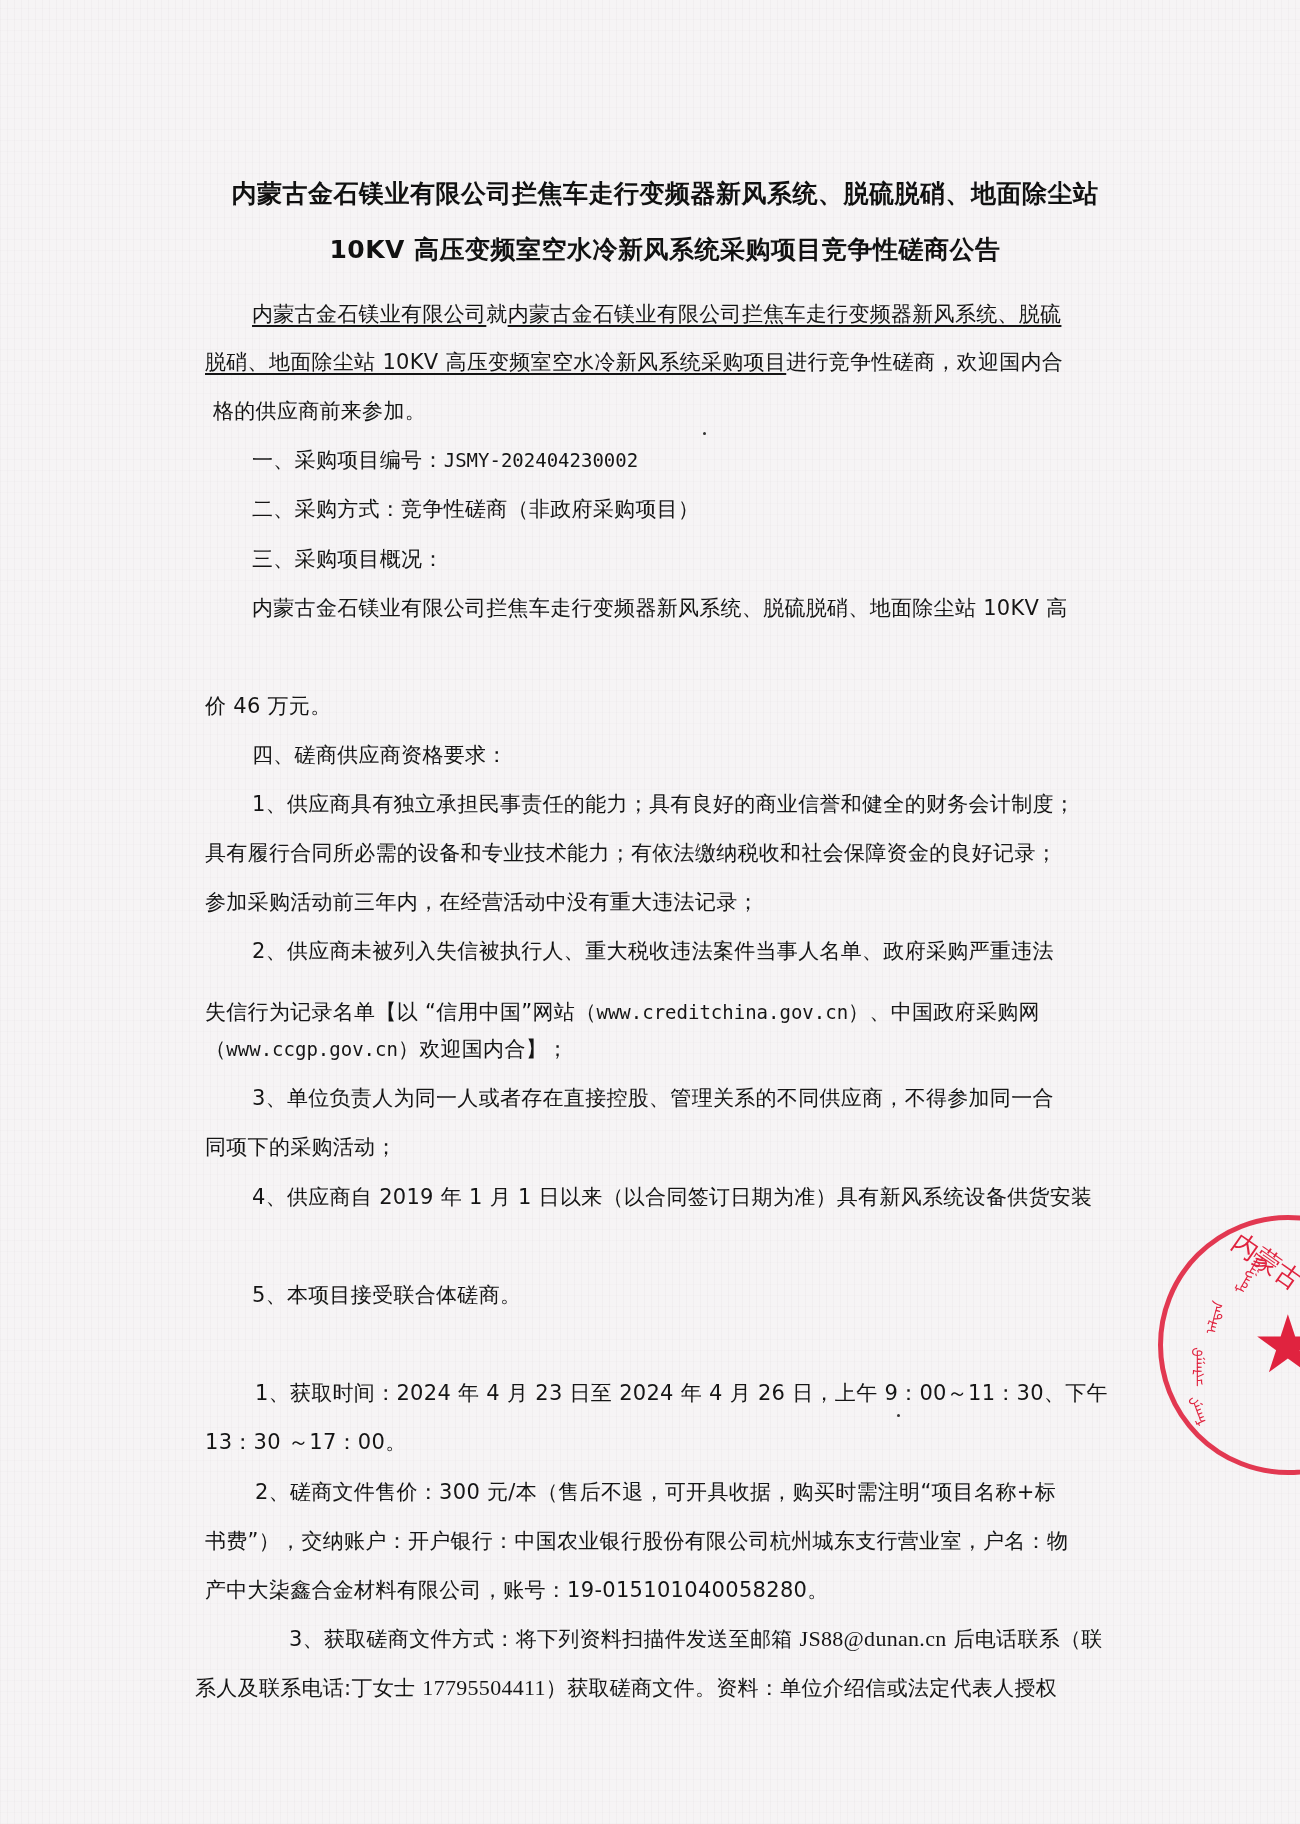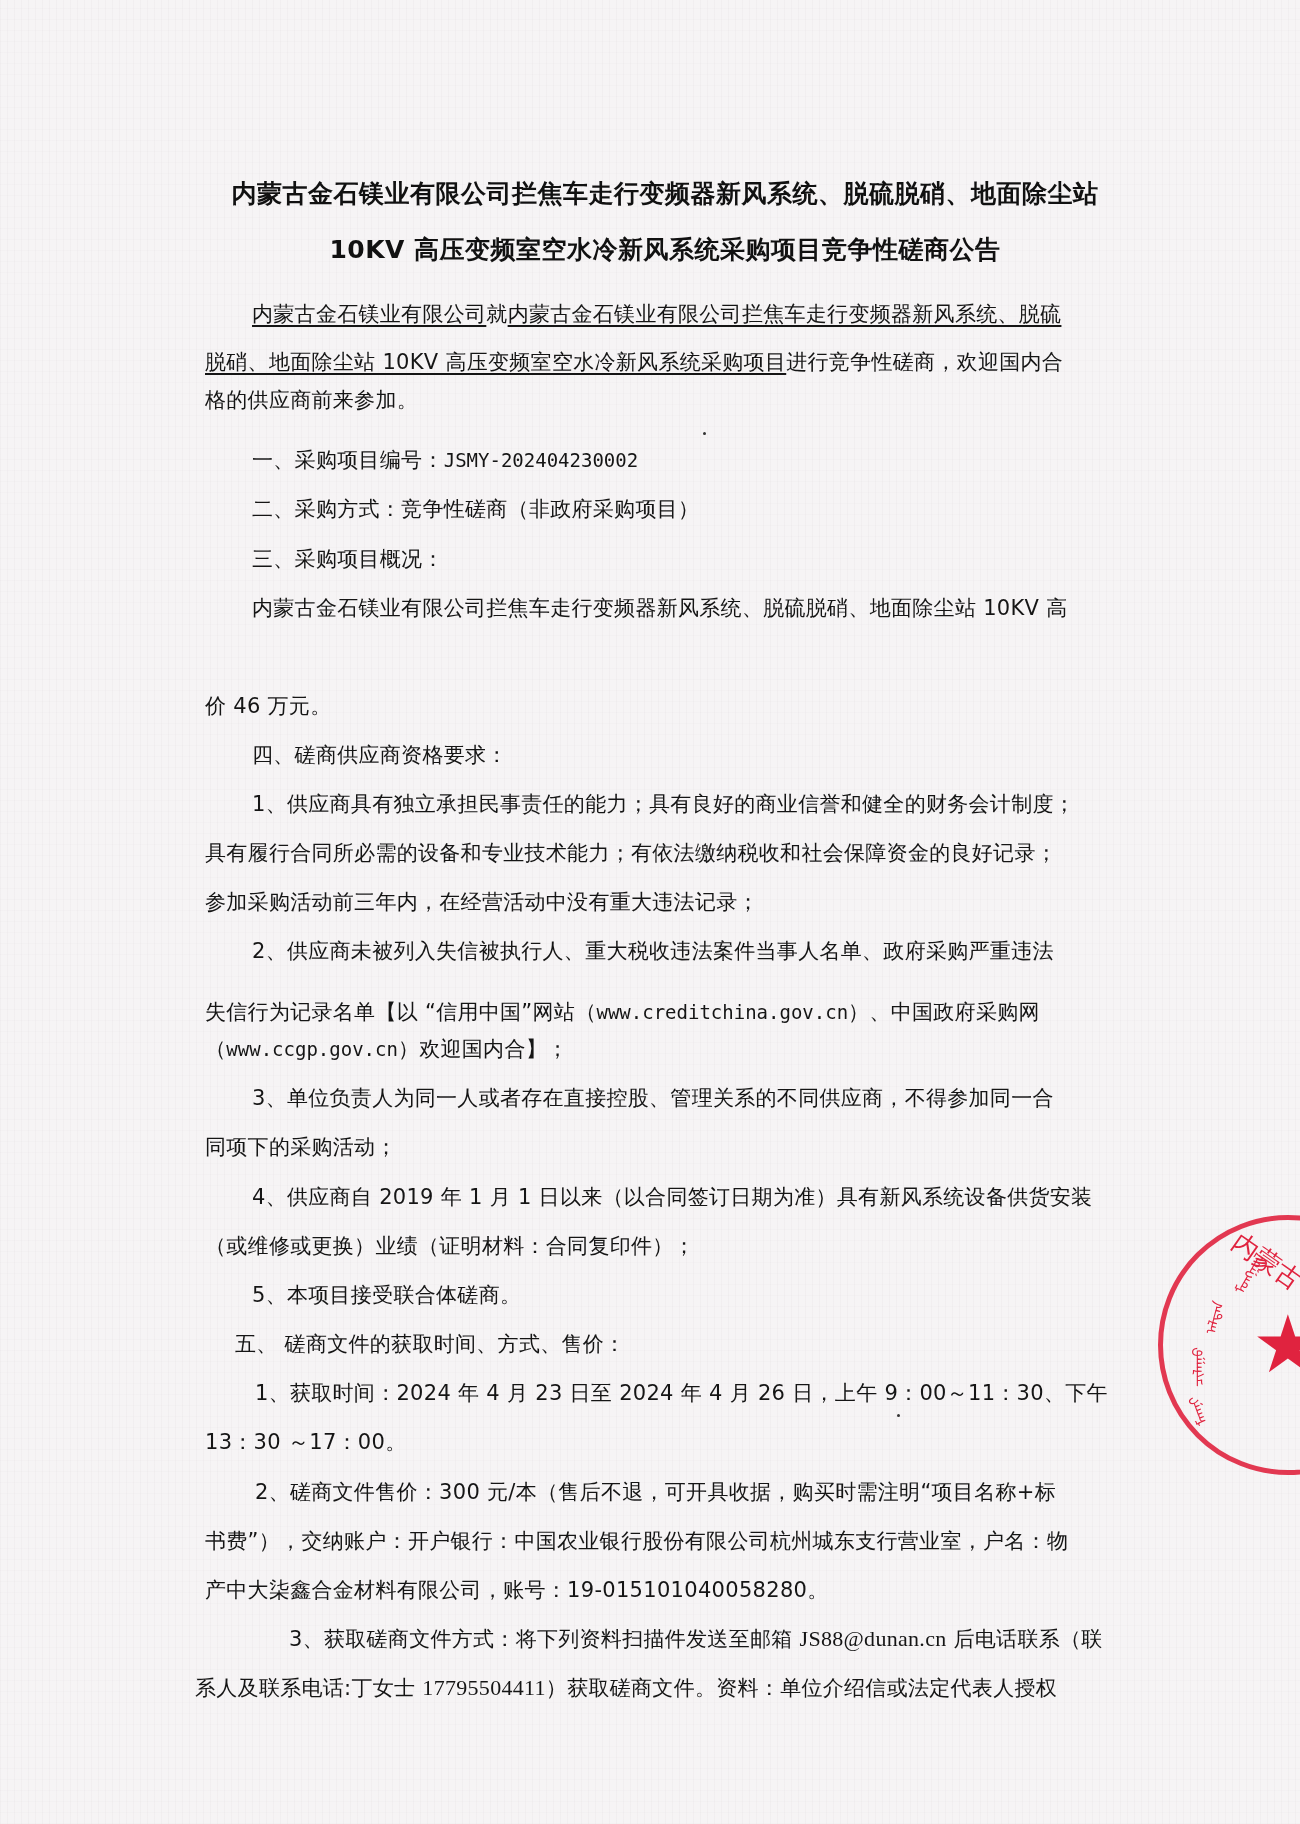--- a/index.html
+++ b/index.html
@@ -112,21 +112,21 @@
 
   <div class="title t1">内蒙古金石镁业有限公司拦焦车走行变频器新风系统、脱硫脱硝、地面除尘站</div>
   <div class="title t2">10KV 高压变频室空水冷新风系统采购项目竞争性磋商公告</div>
 
   <div class="line indent" style="top:300px;">
     <span class="u">内蒙古金石镁业有限公司</span><span>就</span><span class="u">内蒙古金石镁业有限公司拦焦车走行变频器新风系统、脱硫</span>
   </div>
   <div class="line" style="top:348px;">
     <span class="u">脱硝、地面除尘站 10KV 高压变频室空水冷新风系统采购项目</span><span>进行竞争性磋商，欢迎国内合</span>
   </div>
-  <div class="line" style="top:386px;">格的供应商前来参加。</div>
+  <div class="line" style="top:397px;margin-left:8px;">格的供应商前来参加。</div>
 
   <div class="line indent" style="top:446px;">
     <span>一、采购项目编号：</span><span class="mono">JSMY-202404230002</span>
   </div>
 
   <div class="line indent" style="top:495px;">
     <span>二、采购方式：</span><span>竞争性磋商（非政府采购项目）</span>
   </div>
 
   <div class="line indent" style="top:545px;">三、采购项目概况：</div>
@@ -143,25 +143,23 @@
     <span>失信行为记录名单【以 “信用中国”网站（</span><span class="mono">www.creditchina.gov.cn</span><span>）、中国政府采购网</span>
   </div>
   <div class="line" style="top:1035px;">
     <span>（</span><span class="mono">www.ccgp.gov.cn</span><span>）欢迎国内合】；</span>
   </div>
 
   <div class="line indent" style="top:1084px;">3、单位负责人为同一人或者存在直接控股、管理关系的不同供应商，不得参加同一合</div>
   <div class="line" style="top:1133px;font-family:Liberation Mono, monospace;">同项下的采购活动；</div>
 
   <div class="line indent" style="top:1183px;">4、供应商自 2019 年 1 月 1 日以来（以合同签订日期为准）具有新风系统设备供货安装</div>
-  <div class="line" style="top:1232px;">（或维修或更换）业绩（证明材料：合同复印件）；</div>
 
   <div class="line indent" style="top:1281px;">5、本项目接受联合体磋商。</div>
 
-  <div class="line" style="top:1330px; left:235px;">五、 磋商文件的获取时间、方式、售价：</div>
   <div class="line indent2" style="top:1379px;">1、获取时间：2024 年 4 月 23 日至 2024 年 4 月 26 日，上午 9：00～11：30、下午</div>
   <div class="line" style="top:1428px;">13：30 ～17：00。</div>
 
   <div class="line indent2" style="top:1478px;">2、磋商文件售价：300 元/本（售后不退，可开具收据，购买时需注明“项目名称+标</div>
   <div class="line" style="top:1527px;">书费”），交纳账户：开户银行：中国农业银行股份有限公司杭州城东支行营业室，户名：物</div>
   <div class="line" style="top:1576px;">产中大柒鑫合金材料有限公司，账号：19-015101040058280。</div>
 
   <div class="line indent2" style="top:1625px;margin-left:34px;">
     <span>3、获取磋商文件方式：将下列资料扫描件发送至邮箱 </span><span class="serif">JS88@dunan.cn</span><span> 后电话联系（联</span>
   </div>

